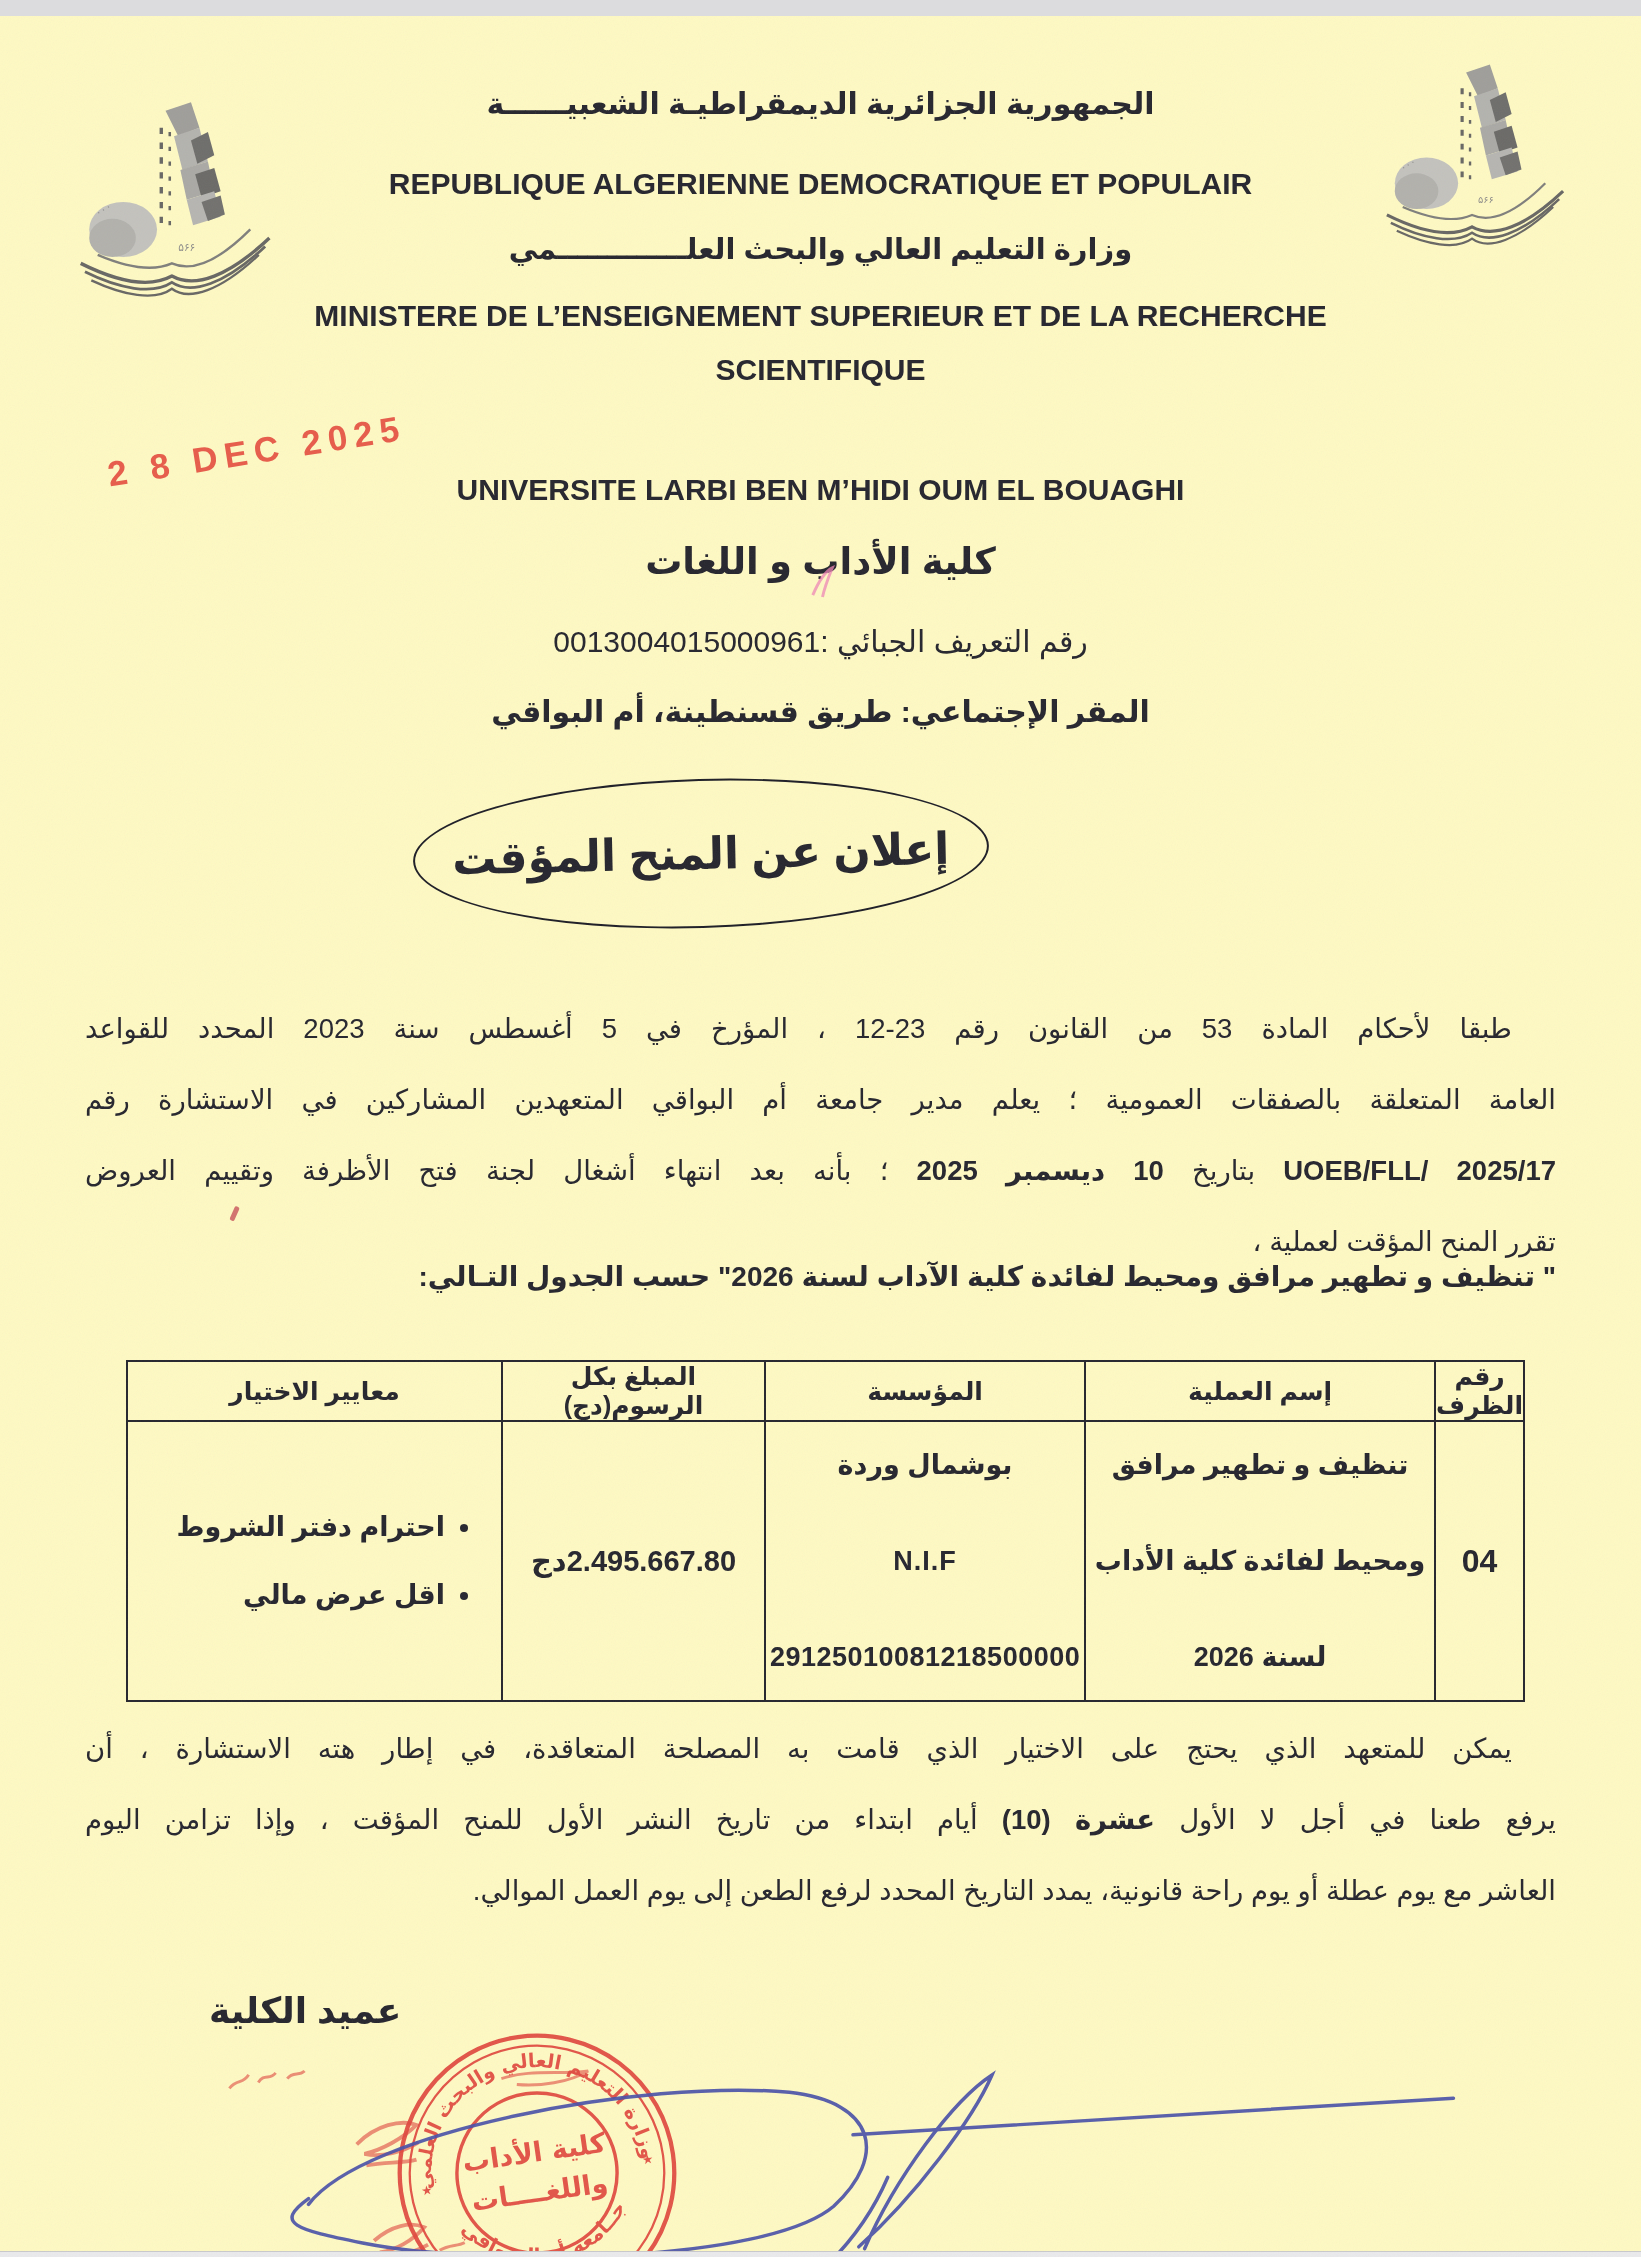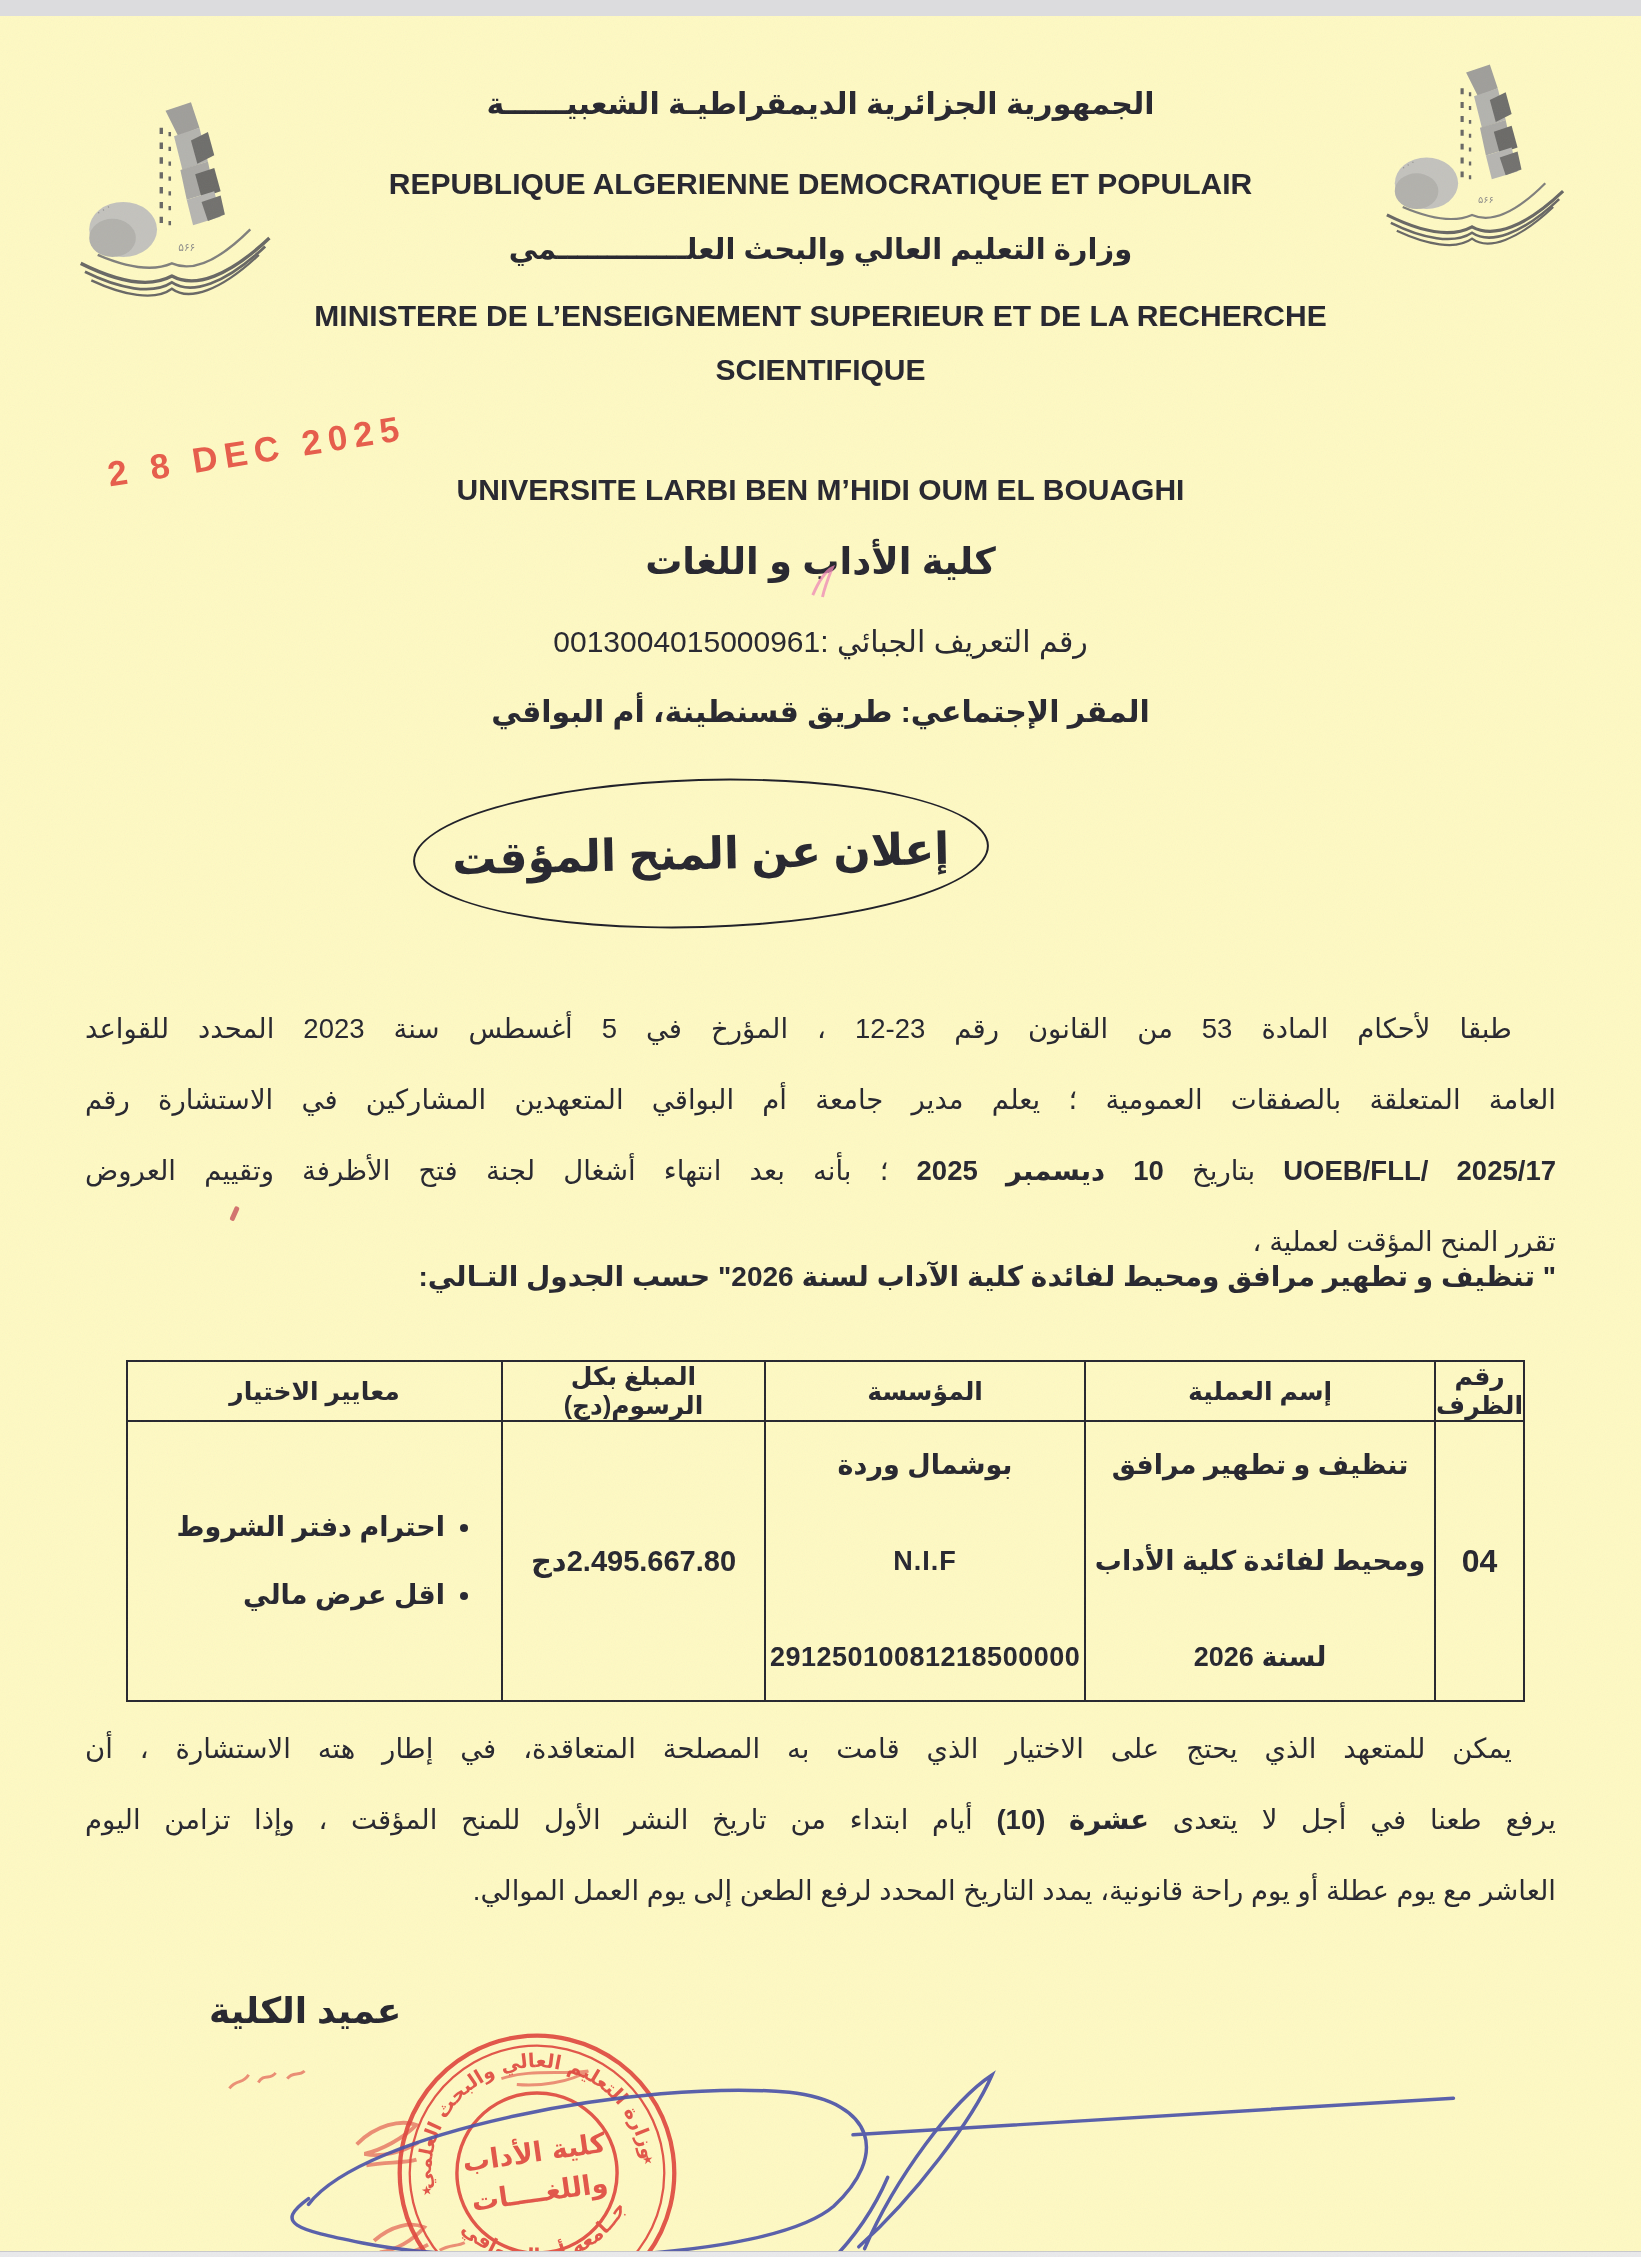--- a/index.html
+++ b/index.html
@@ -200,21 +200,21 @@
               <li>اقل عرض مالي</li>
             </ul>
           </td>
         </tr>
       </tbody>
     </table>
   </div>
 
   <div class="abs para p2">
     <div class="ln jline indent">يمكن للمتعهد الذي يحتج على الاختيار الذي قامت به المصلحة المتعاقدة، في إطار هته الاستشارة ، أن</div>
-    <div class="ln jline"><span>يرفع طعنا في أجل لا يتعدى </span><span class="b">عشرة (10)</span><span> أيام ابتداء من تاريخ النشر الأول للمنح المؤقت ، وإذا تزامن اليوم</span></div>
+    <div class="ln jline"><span>يرفع طعنا في أجل لا الأول </span><span class="b">عشرة (10)</span><span> أيام ابتداء من تاريخ النشر الأول للمنح المؤقت ، وإذا تزامن اليوم</span></div>
     <div class="ln rline">العاشر مع يوم عطلة أو يوم راحة قانونية، يمدد التاريخ المحدد لرفع الطعن إلى يوم العمل الموالي.</div>
   </div>
 
   <div class="abs dean">عميد الكلية</div>
 
   <svg class="abs stamp-svg" width="286" height="286" viewBox="0 0 200 200" style="transform:rotate(-8deg)">
     <g fill="none" stroke="#df3f38">
       <circle cx="100" cy="100" r="96" stroke-width="3"></circle>
       <circle cx="100" cy="100" r="89" stroke-width="1.6"></circle>
       <circle cx="100" cy="100" r="56" stroke-width="2.4"></circle>

